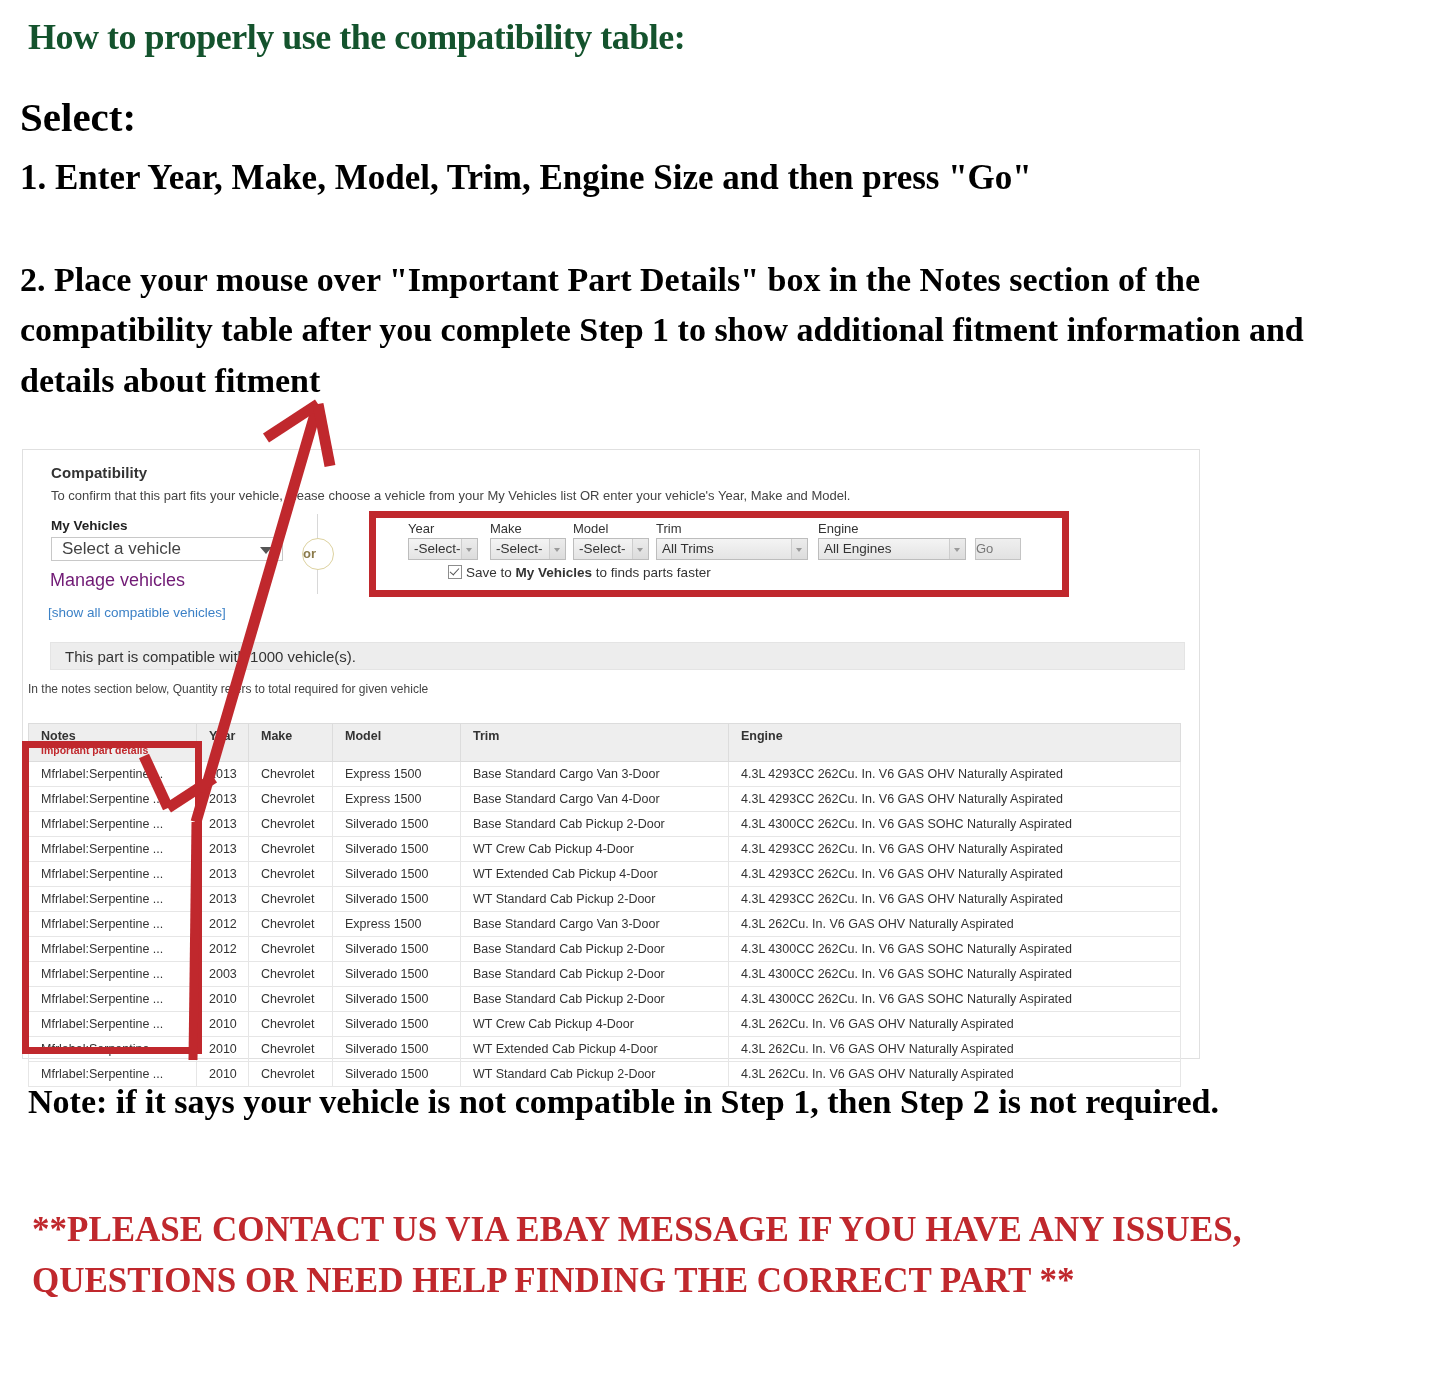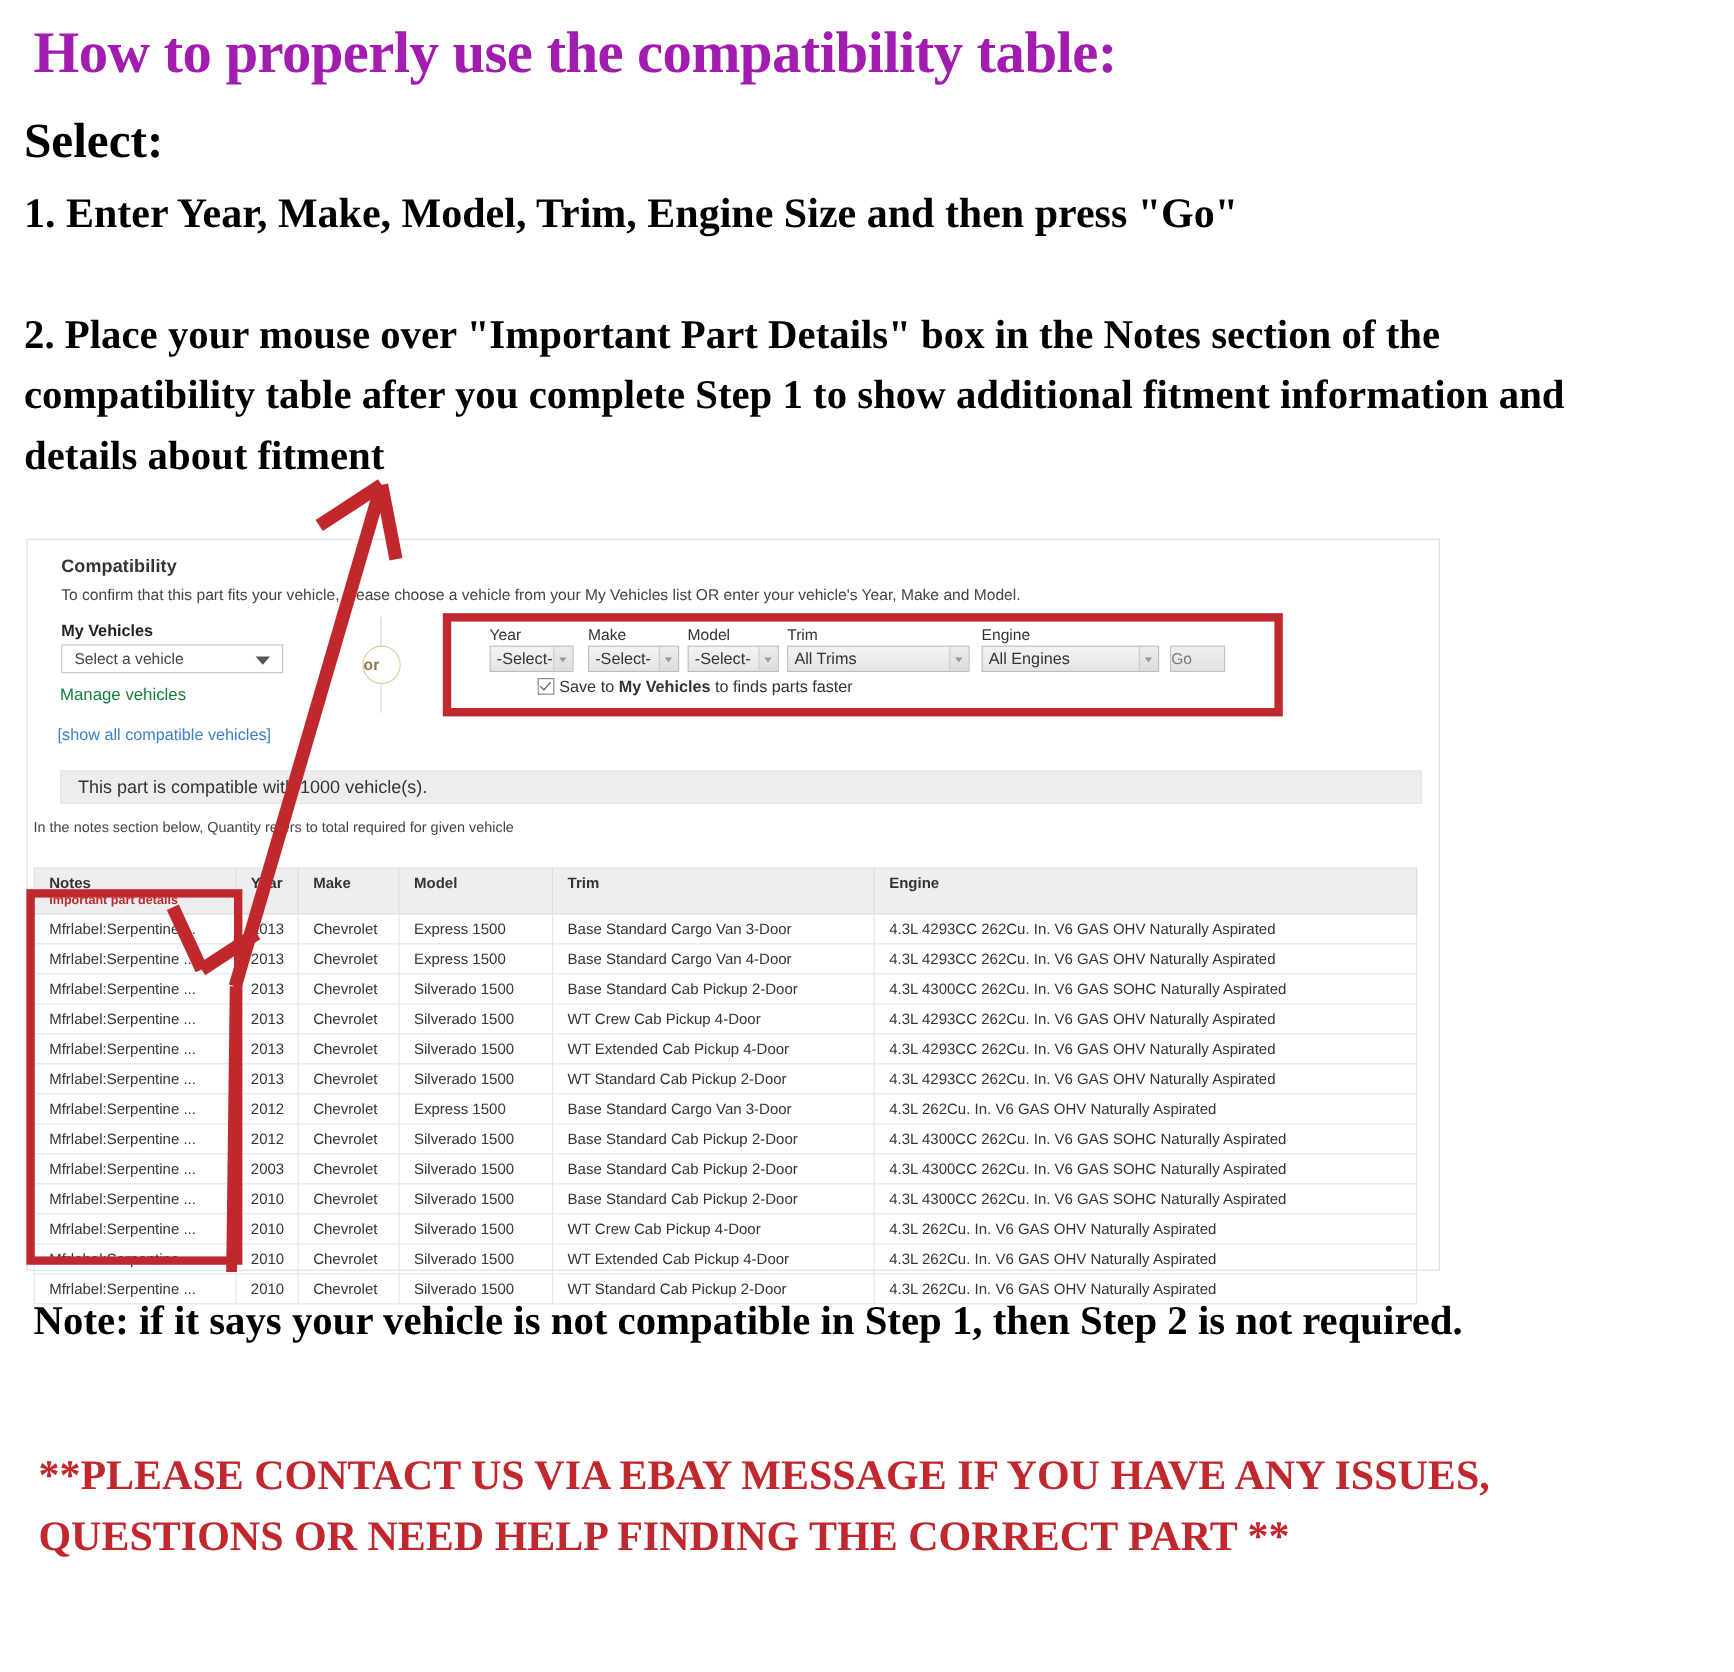--- a/index.html
+++ b/index.html
@@ -16,23 +16,23 @@
   }
 
   
   .headline {
     position: absolute;
     left: 28px;
     top: 18px;
     width: 1380px;
     font-family: "Liberation Serif", serif;
     font-weight: bold;
-    font-size: 49px;
+    font-size: 36px;
     line-height: 1.06;
-    color: #a21caf;
+    color: #14532d;
     letter-spacing: -0.5px;
   }
   .steps-word {
     position: absolute;
     left: 20px;
     top: 93px;
     font-family: "Liberation Serif", serif;
     font-weight: bold;
     font-size: 41px;
     color: #000000;
@@ -95,46 +95,46 @@
     left: 28px;
     top: 68px;
     font-size: 13.5px;
     font-weight: bold;
     color: #222222;
   }
   .myveh-select {
     position: absolute;
     left: 28px;
     top: 87px;
-    width: 185px;
+    width: 232px;
     height: 24px;
     border: 1px solid #c8c8c8;
     background: #ffffff;
     box-sizing: border-box;
-    font-size: 13px;
+    font-size: 17px;
     color: #444444;
     line-height: 22px;
     padding-left: 10px;
   }
   .myveh-caret {
     position: absolute;
     right: 10px;
     top: 9px;
     width: 0;
     height: 0;
     border-left: 6px solid transparent;
     border-right: 6px solid transparent;
     border-top: 7px solid #555555;
   }
   .link-manage {
     position: absolute;
     left: 27px;
     top: 120px;
-    font-size: 14px;
-    color: #15803d;
+    font-size: 18px;
+    color: #701a75;
     cursor: pointer;
   }
   .link-showall {
     position: absolute;
     left: 25px;
     top: 155px;
     font-size: 13.5px;
     color: #3C81C6;
     cursor: pointer;
   }

